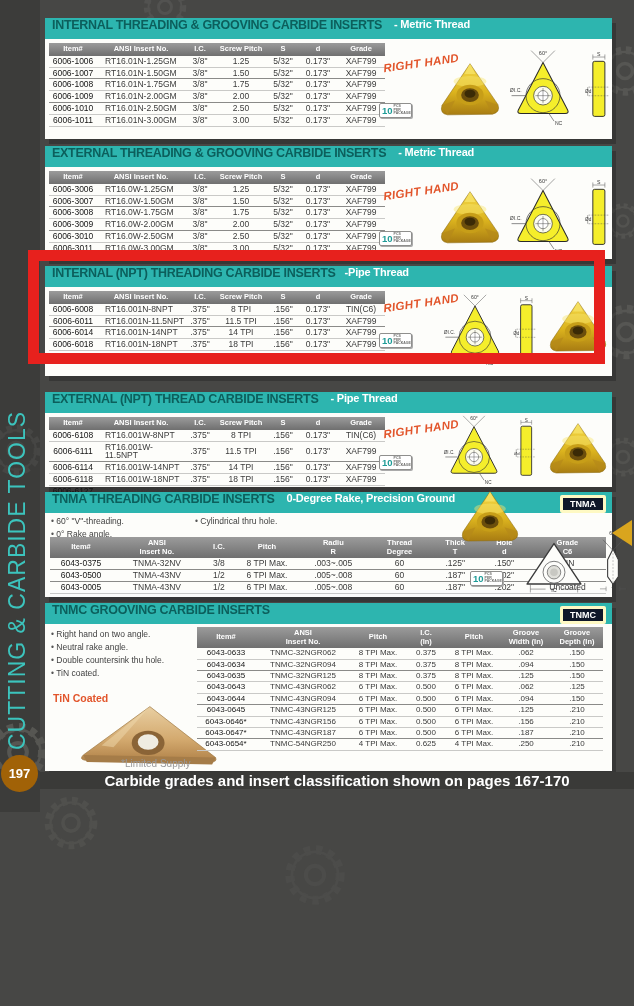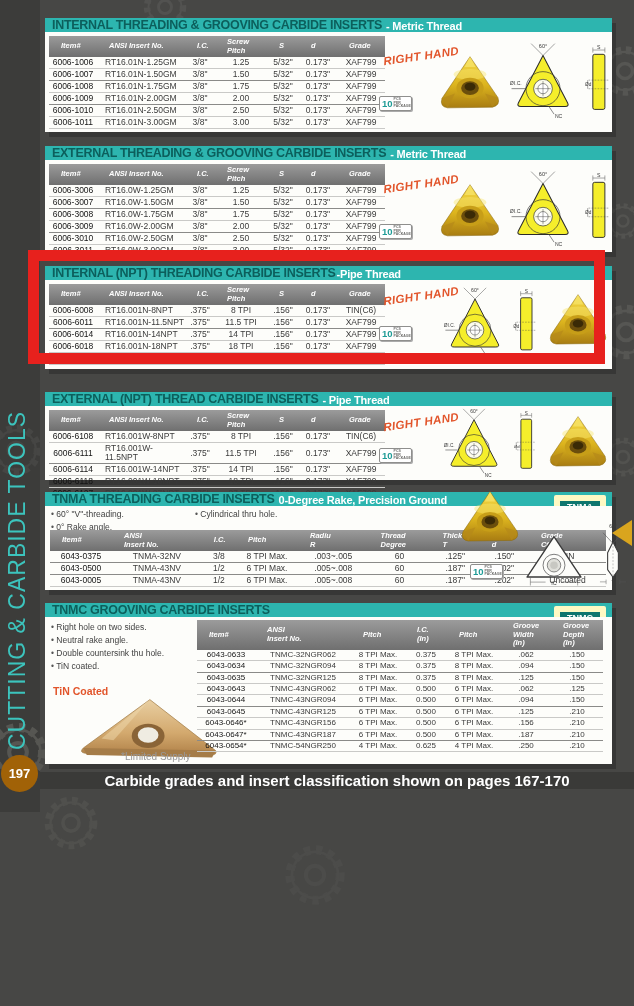--- a/index.html
+++ b/index.html
@@ -15,35 +15,35 @@
   .page-badge{position:absolute;left:1px;top:755px;width:37px;height:37px;border-radius:50%;
         background:#a16207;color:#fff;font-weight:bold;font-size:13px;display:flex;
         align-items:center;justify-content:center;z-index:2;}
 
   
   .gear{position:absolute;z-index:0;}
   .gear svg{display:block;}
 
   
   .section{position:absolute;left:45px;width:567px;z-index:1;box-shadow:4px 5px 0 rgba(25,25,25,0.35);}
-  .sec-header{height:14px;background:#2db5af;display:flex;align-items:flex-end;padding-left:7px;
-        position:relative;white-space:nowrap;}
+  .sec-header{height:21px;background:#2db5af;display:flex;align-items:flex-start;padding-left:7px;
+        position:relative;white-space:nowrap;gap:8px;}
   .sec-title{color:#0c5f5c;font-weight:bold;font-size:12.5px;letter-spacing:-0.3px;}
   .sec-sub{color:#ffffff;font-weight:bold;font-size:11px;margin-left:4px;letter-spacing:-0.2px;}
   .sec-panel{position:relative;background:#fdfdfa;}
   .s1 .sec-panel{height:100px;} .s2 .sec-panel{height:92px;}
   .s3 .sec-panel{height:89px;}  .s4 .sec-panel{height:74px;}
   .s5 .sec-panel{height:84px;}  .s6 .sec-panel{height:147px;}
-  .series-tag{position:absolute;right:6px;top:3px;background:#0f766e;color:#fff;font-weight:bold;
-        font-size:9px;padding:1px 7px;border:6px solid #fef9c3;border-radius:2px;}
+  .series-tag{position:absolute;right:6px;top:3px;background:#0f172a;color:#fff;font-weight:bold;
+        font-size:9px;padding:1px 7px;border:3px solid #fef9c3;border-radius:2px;}
 
   
   .tbl{border-collapse:collapse;table-layout:fixed;position:absolute;background:transparent;}
   .tbl th{background:linear-gradient(#9b9b9b,#6f6f6f);color:#fff;font-size:7.5px;font-weight:bold;
-        white-space:pre-line;line-height:1.15;padding:2px 12px;text-align:left;font-style:italic;}
+        white-space:pre-line;line-height:1.15;padding:2px 4px;text-align:center;}
   .tbl td{font-size:8.5px;color:#3a3a3a;text-align:center;border-bottom:1px solid #c9c9c7;
         padding:1px 0;line-height:1.05;}
   .tbl td:first-child{font-weight:normal;color:#141414;margin-left:32px;}
   .tbl tr.group-end td{border-bottom:1.7px solid #8a8a88;}
   .tbl-std{left:4px;top:4px;width:336px;}
   .tbl-std th:nth-child(1){width:48px}.tbl-std th:nth-child(2){width:88px}
   .tbl-std th:nth-child(3){width:30px}.tbl-std th:nth-child(4){width:52px}
   .tbl-std th:nth-child(5){width:32px}.tbl-std th:nth-child(6){width:38px}
   .tbl-std th:nth-child(7){width:48px}
   .tbl-std td:nth-child(2){text-align:left;padding-left:8px;}
@@ -699,21 +699,21 @@
     </div>
   </div>
 
   <div class="section s6" style="top:603px">
     <div class="sec-header">
       <span class="sec-title">TNMC GROOVING CARBIDE INSERTS</span>
       <span class="series-tag">TNMC</span>
     </div>
     <div class="sec-panel">
       <ul class="bullets">
-        <li>Right hole on two sides.</li>
+        <li>Right hand on two angle.</li>
         <li>Neutral rake angle.</li>
         <li>Double countersink thu hole.</li>
         <li>TiN coated.</li>
       </ul>
       <div class="tin-coated">TiN Coated</div>
       <svg class="tnmc-photo" viewBox="0 0 170 74">
           <use href="#sym-tnmc-photo"></use>
         </svg>
       <div class="limited">*Limited Supply</div>
       <table class="tbl tbl-tnmc">

